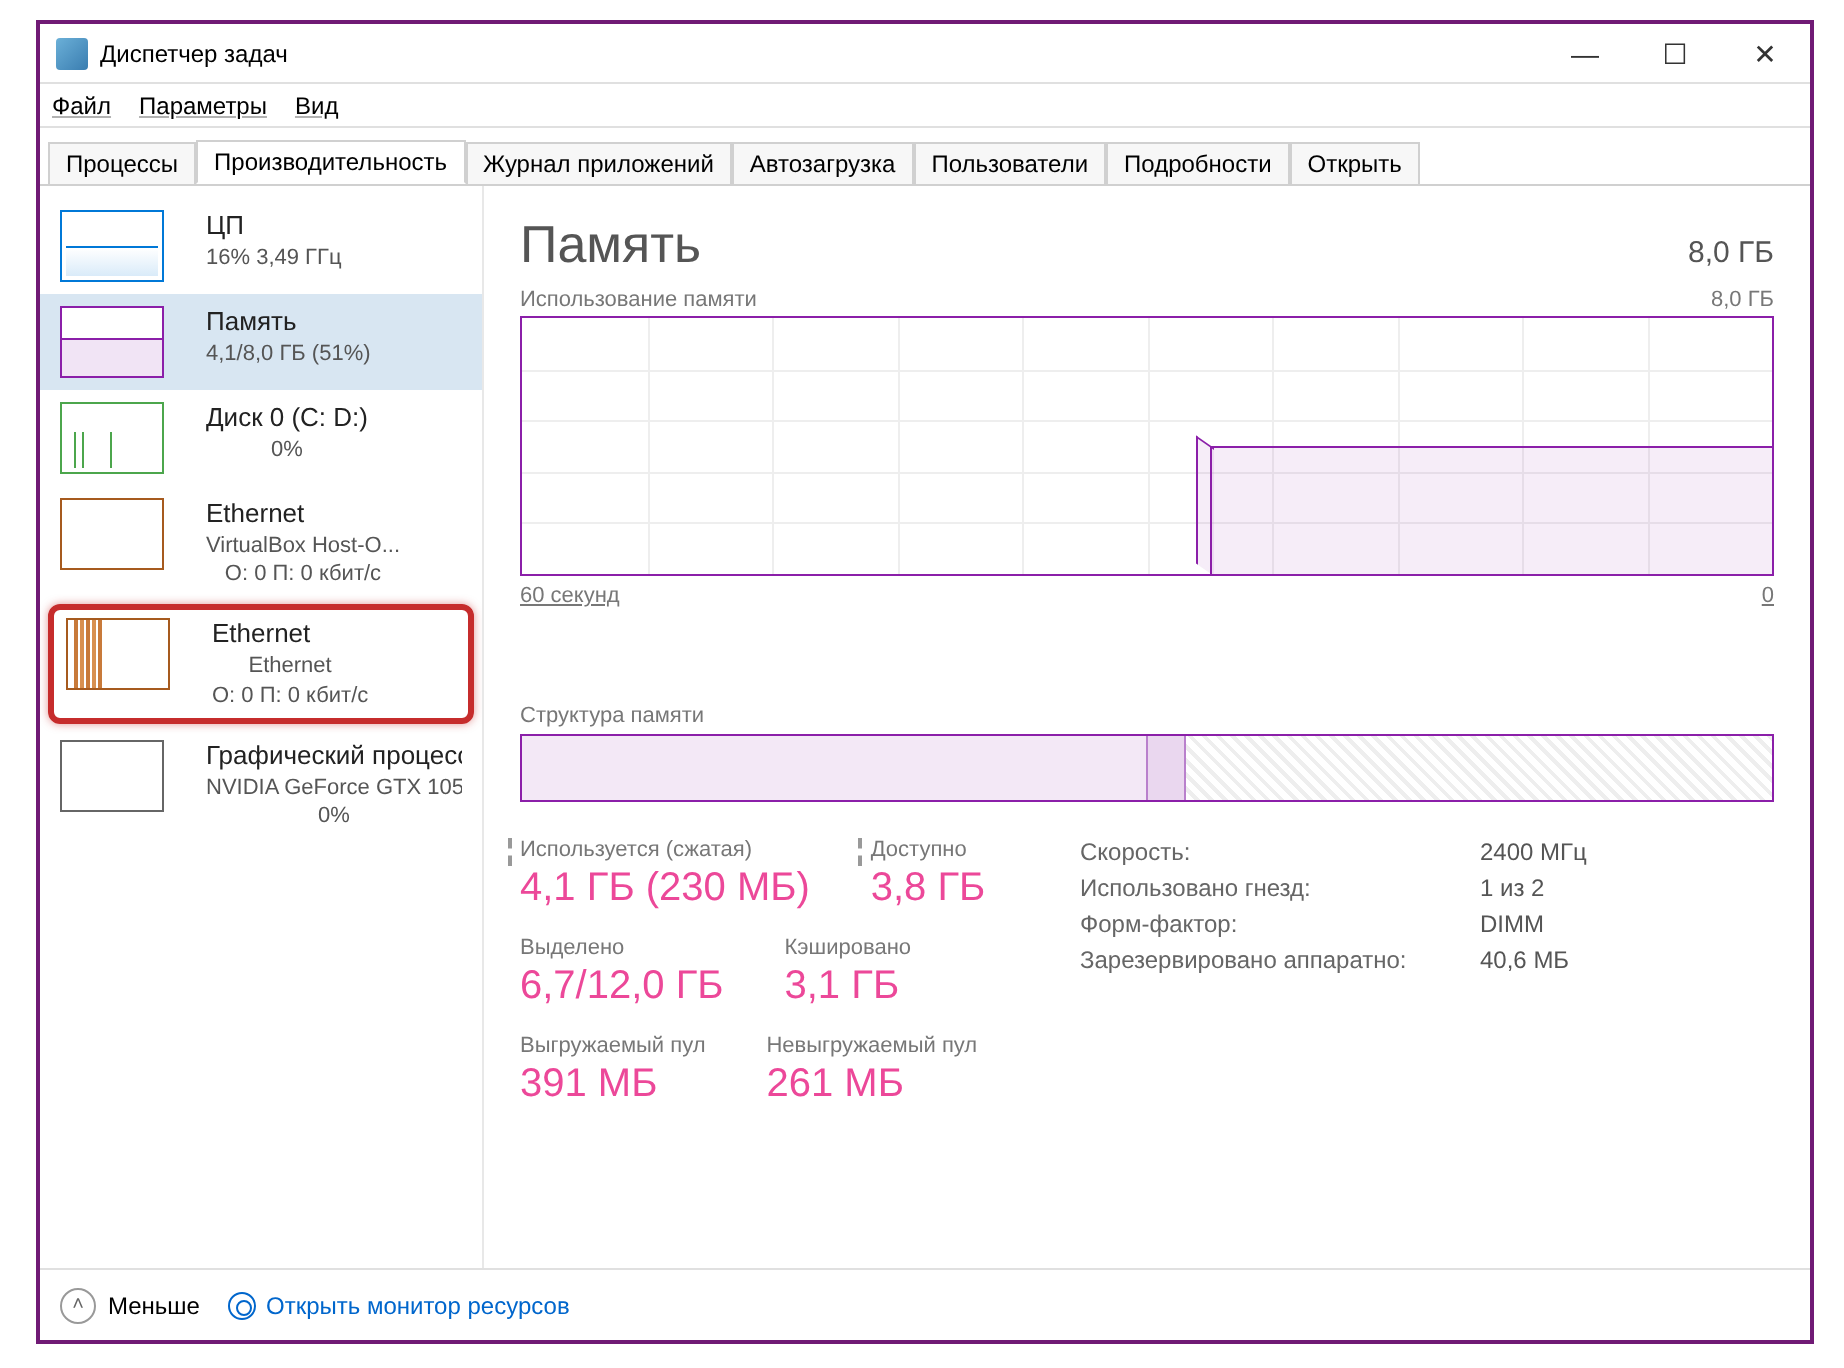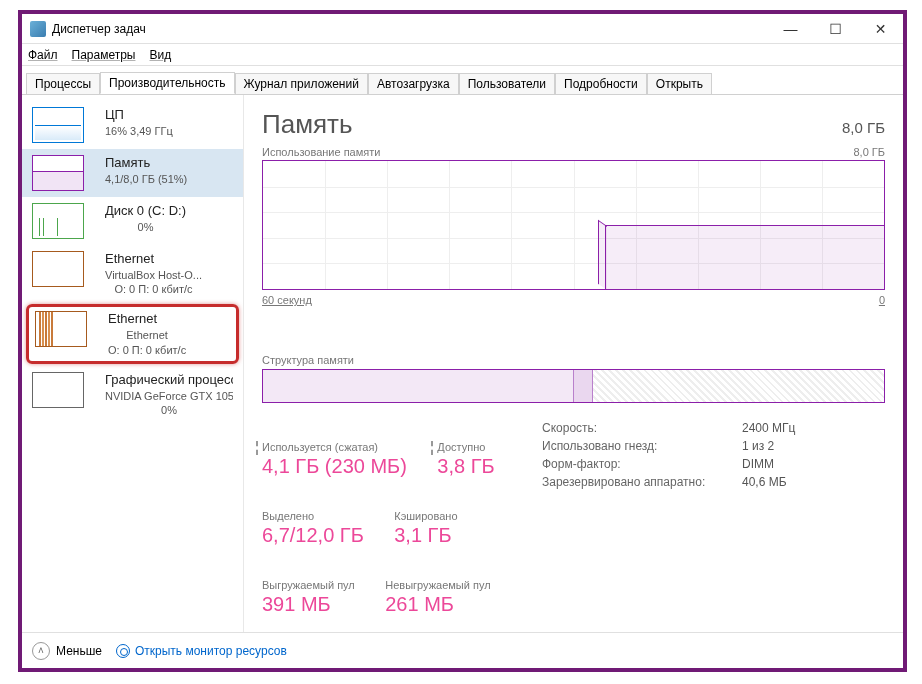--- a/index.html
+++ b/index.html
@@ -1,18 +1,18 @@
 <!DOCTYPE html>
 <html><head>
 <meta charset="utf-8">
 <style>
 * { margin: 0; padding: 0; box-sizing: border-box; font-family: "Segoe UI", Tahoma, sans-serif; }
 body { background: #fff; width: 922px; height: 684px; overflow: hidden; }
 
-.window { border: 4px solid #701a75; width: 889px; height: 662px; margin: 10px 0 0 18px; display: flex; flex-direction: column; background: #fff; }
+.window { border: 2px solid #701a75; width: 889px; height: 662px; margin: 10px 0 0 18px; display: flex; flex-direction: column; background: #fff; }
 
 .titlebar { background: #fff; height: 30px; display: flex; align-items: center; padding: 0 0 0 8px; border-bottom: 1px solid #e0e0e0; }
 .titlebar-icon { width: 16px; height: 16px; background: linear-gradient(135deg,#6bb0d8,#3a7db0); border-radius: 2px; margin-right: 6px; }
 .titlebar-title { font-size: 12px; flex: 1; }
 .winbtn { width: 45px; height: 29px; display: flex; align-items: center; justify-content: center; font-size: 14px; color: #333; }
 
 .menubar { height: 22px; display: flex; align-items: center; padding: 0 6px; font-size: 12px; border-bottom: 1px solid #e0e0e0; }
 .menubar span { margin-right: 14px; text-decoration: underline; text-decoration-color: rgba(0,0,0,0.3); }
 
 .tabbar { height: 26px; display: flex; align-items: flex-end; padding: 0 4px; border-bottom: 1px solid #fff; background: #fff; margin-top:2px;}
@@ -55,21 +55,21 @@
 
 .struct-label { font-size: 11px; color: #777; margin-bottom: 3px; margin-top: 48px;}
 .struct-bar { height: 34px; border: 1px solid #8b1fa9; display: flex; margin-bottom: 18px;}
 .struct-seg { border-right: 1px solid #b980cc;}
 .struct-seg.used { flex: 50; background: rgba(139,31,169,0.1);}
 .struct-seg.cached { flex: 3; background: rgba(139,31,169,0.18);}
 .struct-seg.free { flex: 47; background: repeating-linear-gradient(45deg,#fff,#fff 3px,#eee 3px,#eee 5px);}
 
 .stats { display: flex; }
 .stats-left { width: 280px; }
-.stat-block { margin-bottom: 12px; display:inline-block; vertical-align:top; margin-right: 26px; margin-top: 20px;}
+.stat-block { margin-bottom: 12px; display:inline-block; vertical-align:top; margin-right: 26px;}
 .stat-label { font-size: 11px; color: #777; border-left: 2px dashed #999; padding-left: 4px; margin-left:-6px; padding-bottom:2px;}
 .stat-label.nobar { border:none; padding-left:0; margin-left:0;}
 .stat-value { font-size: 20px; color: #ec4899; font-weight: 300;}
 
 .stats-right { font-size: 12px; color: #555; }
 .stats-right .row { display: flex; margin-bottom: 4px;}
 .stats-right .key { width: 200px; color: #666;}
 .stats-right .val { }
 
 .footer { height: 36px; border-top: 1px solid #e0e0e0; display: flex; align-items: center; padding: 0 10px; font-size: 12px;}

